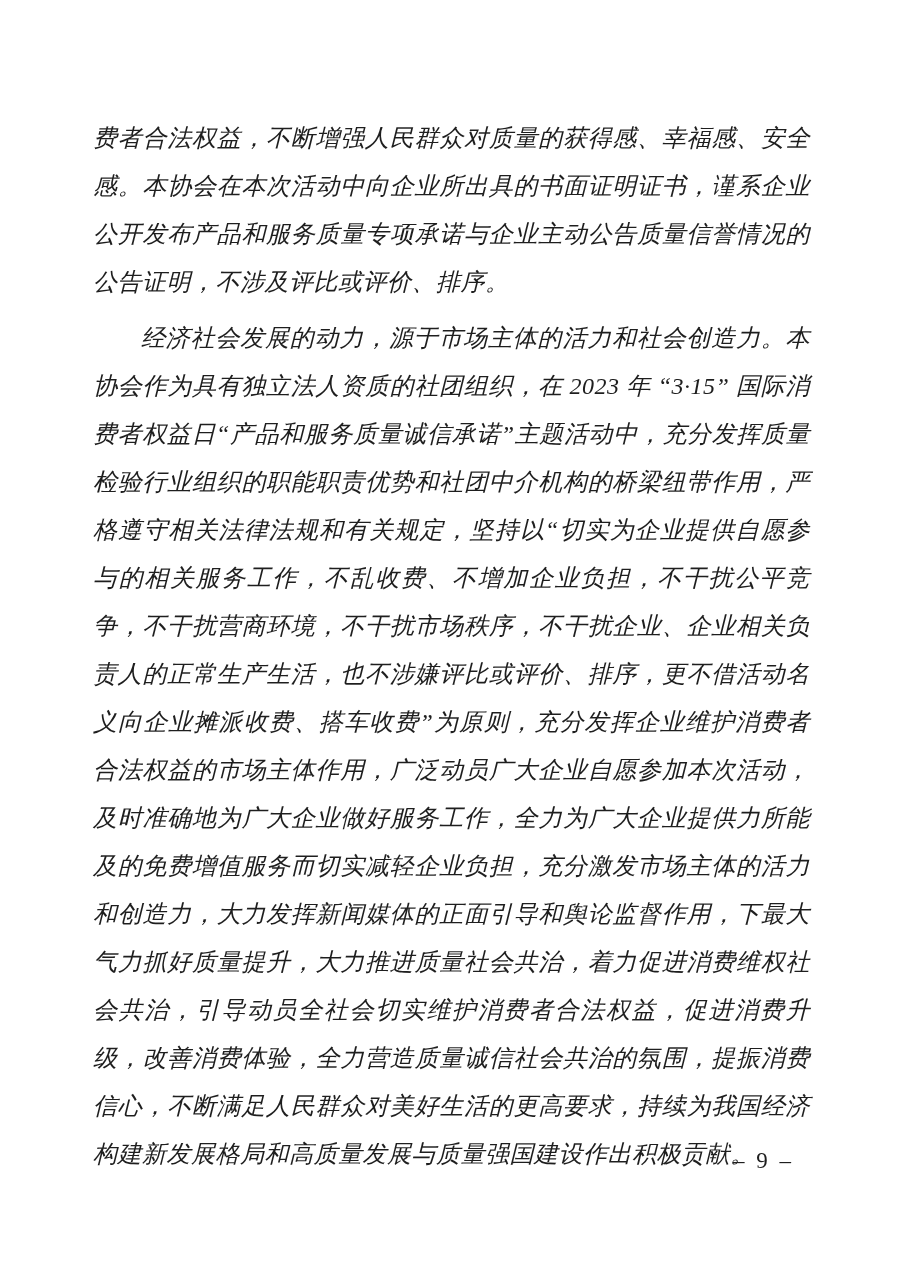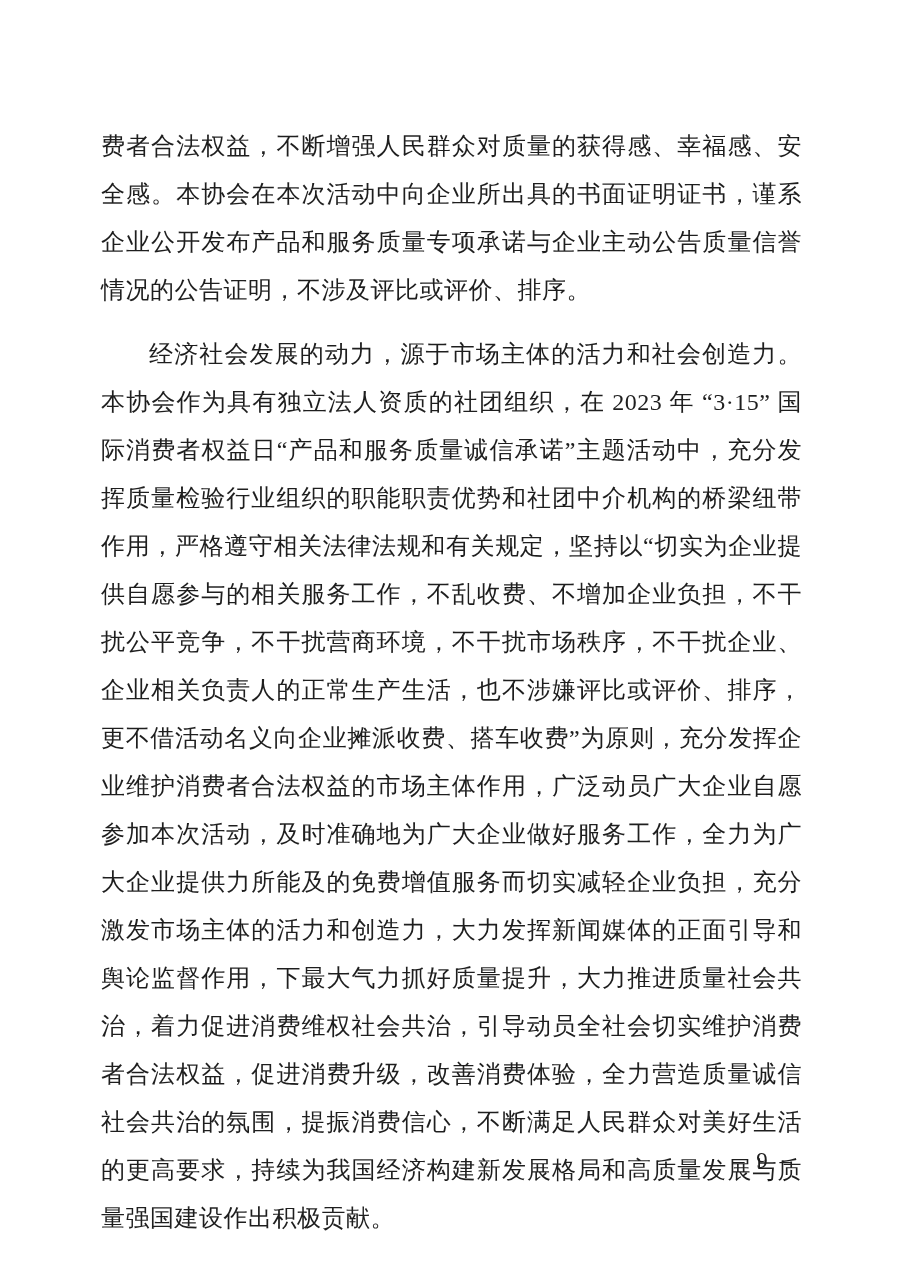--- a/index.html
+++ b/index.html
@@ -17,26 +17,27 @@
       font-family: "Liberation Serif", "DejaVu Serif", serif;
       color: #1e1e1e;
     }
     .content {
       position: absolute;
       left: 85px;
       width: 733px;
       top: 106px;
     }
     .para {
-      margin: 16px;
+      margin: 8px;
       font-size: 24px;
       line-height: 48px;
       text-align: justify;
       letter-spacing: 0.5px;
       word-break: break-all;
+      font-style: italic;
     }
     .para.indented {
       text-indent: 2em;
     }
     .page-number {
       position: absolute;
       top: 1148px;
       right: 106px;
       font-size: 23px;
       letter-spacing: 3px;

